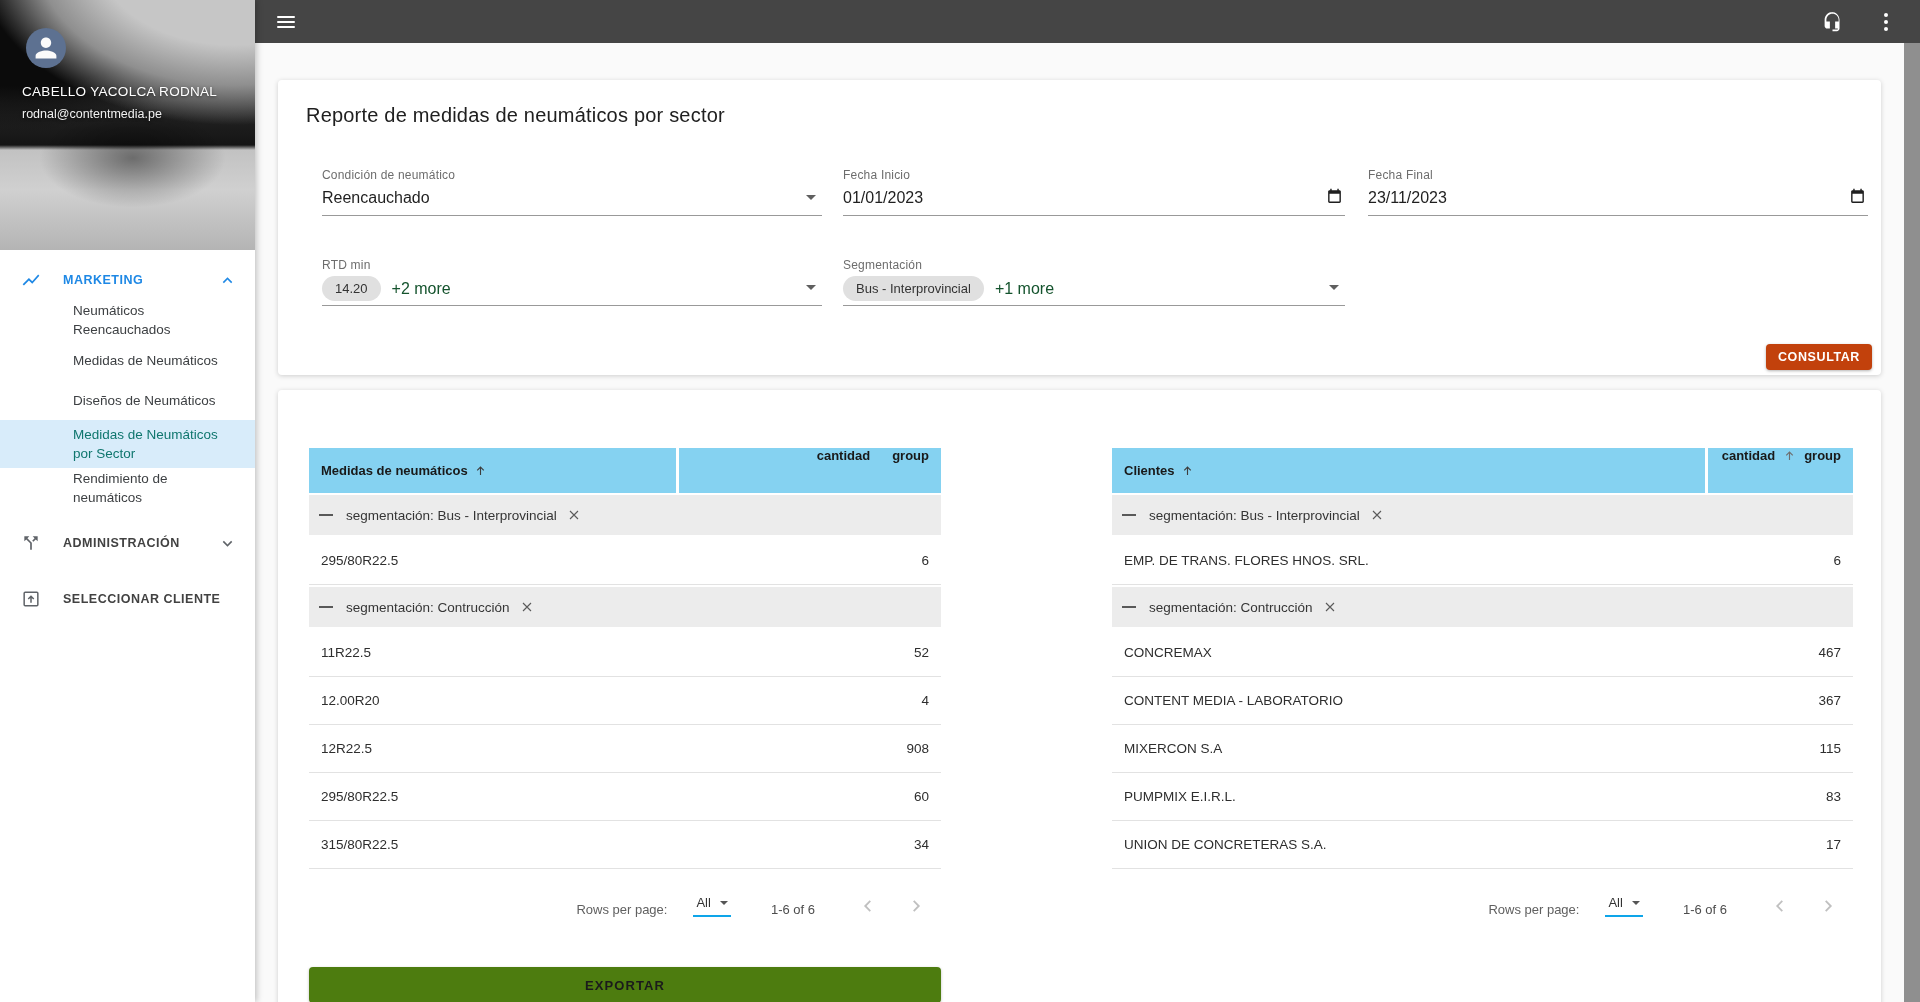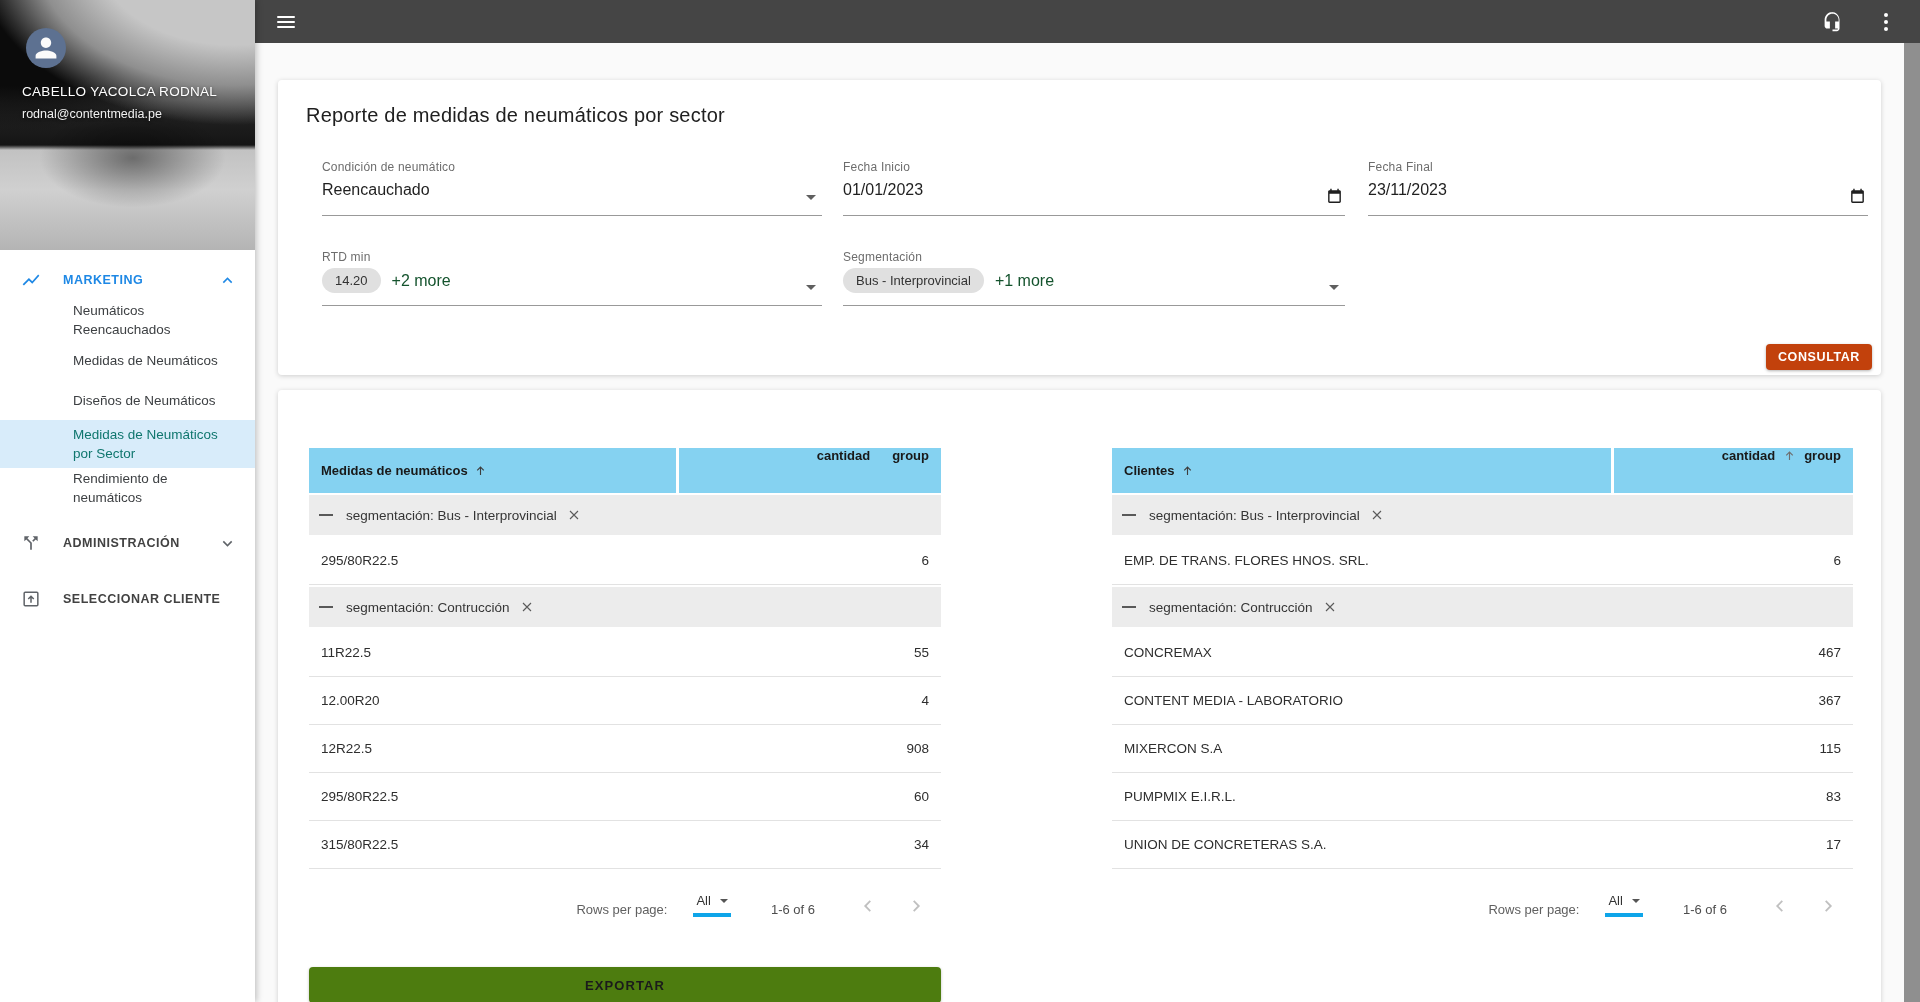--- a/index.html
+++ b/index.html
@@ -52,62 +52,62 @@
   .fcard { position:absolute; left:23px; top:37px; width:1603px; height:295px; background:#fff;
            border-radius:4px; box-shadow:0 1px 5px rgba(0,0,0,.18); }
   .ftitle { position:absolute; left:28px; top:24px; font-size:20px; font-weight:500; color:#202020; letter-spacing:.2px; }
 
   .field { position:absolute; height:56px; border-bottom:1px solid #999; }
   .f1 { left:44px;  top:80px;  width:500px; }
   .f2 { left:565px; top:80px;  width:502px; }
   .f3 { left:1090px;top:80px;  width:500px; }
   .f4 { left:44px;  top:170px; width:500px; }
   .f5 { left:565px; top:170px; width:502px; }
-  .f-label { font-size:12px; color:#6d6d6d; letter-spacing:.2px; }
+  .f-label { font-size:12px; color:#6d6d6d; letter-spacing:.2px;margin-top:8px; }
   .f-value { margin-top:7px; font-size:16px; color:#1f1f1f; }
   .caret { position:absolute; right:6px; bottom:15px; width:0; height:0;
            border-left:5px solid transparent; border-right:5px solid transparent; border-top:5px solid #5f5f5f; cursor:pointer; }
   .cal { position:absolute; right:2px; bottom:10px; width:17px; height:17px; fill:#1f1f1f; cursor:pointer; }
   .chiprow { margin-top:4px; display:flex; align-items:center; gap:11px; }
   .chip { background:#e0e0e0; border-radius:14px; padding:5px 13px; font-size:13px; color:#333; }
   .more { font-size:16px; color:#14532d; }
   .consultar { position:absolute; right:9px; bottom:5px; height:26px; padding:0 12px; background:#c2410c; border:none;
                border-radius:4px; color:#fff; font-weight:700; font-size:12.5px; letter-spacing:.6px;
                font-family:inherit; cursor:pointer; box-shadow:0 1px 3px rgba(0,0,0,.3); }
 
   .tcard { position:absolute; left:23px; top:347px; width:1603px; height:680px; background:#fff;
            border-radius:4px; box-shadow:0 1px 5px rgba(0,0,0,.18); }
   .table { position:absolute; top:58px; }
   .t1 { left:31px;  width:632px; }
   .t2 { left:834px; width:741px; }
 
   .thead { display:flex; height:45px; background:#85d2f1; }
   .th-main { display:flex; align-items:center; padding-left:12px; font-size:13px; font-weight:700; color:#191919; }
-  .t1 .th-main { width:367px; } .t2 .th-main { width:499px;text-align:center; }
+  .t1 .th-main { width:367px; } .t2 .th-main { width:593px;text-align:center; }
   .th-gap { width:3px; background:#fff; }
   .th-side { flex:1; display:flex; align-items:flex-start; justify-content:flex-end; padding-right:12px;
              gap:22px; font-size:13px; font-weight:700; color:#191919; }
   .t2 .th-side { gap:7px; }
   .sort { width:15px; height:15px; stroke:#3d3d3d; fill:none; stroke-width:1.8; margin-left:5px; }
   .sort.dim { stroke:#6e6e6e; margin-left:0; }
 
   .grow { height:44px; background:#ececec; border-top:2px solid #fff; border-bottom:2px solid #fff;
           display:flex; align-items:center; padding-left:10px; }
   .dash { width:14px; height:2px; background:#595959; margin-right:13px; cursor:pointer; }
   .gtext { font-size:13.5px; color:#353535; }
   .gx { width:16px; height:16px; margin-left:9px; stroke:#5a5a5a; stroke-width:1.7; fill:none; cursor:pointer; }
 
   .drow { height:48px; border-bottom:1px solid #e2e2e2; display:flex; align-items:center; font-size:13.5px; color:#2e2e2e; cursor:default; }
   .dname { flex:1; padding-left:12px; }
   .dval { padding-right:12px; }
 
   .pgn { height:40px; margin-top:8px; display:flex; align-items:flex-end; justify-content:flex-end;
          font-size:13px; color:#606060; padding-right:14px; }
   .rpp { margin-right:26px; }
-  .selbox { display:flex; align-items:center; gap:9px; padding:0 3px 5px 3px; border-bottom:4px solid #0ea5e9; color:#333; cursor:pointer; }
+  .selbox { display:flex; align-items:center; gap:9px; padding:0 3px 5px 3px; border-bottom:2px solid #0ea5e9; color:#333; cursor:pointer; }
   .scaret { width:0; height:0; border-left:4.5px solid transparent; border-right:4.5px solid transparent; border-top:4.5px solid #555; }
   .range { margin:0 42px 0 40px; color:#4d4d4d; }
   .pchev { width:22px; height:22px; stroke:#c0c0c0; fill:none; stroke-width:2; }
   .pchev.next { margin-left:26px; }
 
   .export { display:block; margin-top:50px; width:100%; height:36px; background:#4d7c0f; border:none; border-radius:4px;
             font-family:inherit; font-size:13px; font-weight:700; letter-spacing:1.1px; color:#1b1b1b;
             cursor:pointer; box-shadow:0 1px 3px rgba(0,0,0,.25); }
 </style>
 </head>
@@ -257,21 +257,21 @@
       </div>
       <div class="grow">
         <span class="dash"></span>
         <span class="gtext">segmentación: Contrucción</span>
         <svg class="gx" viewBox="0 0 24 24">
             <path d="M6 6l12 12M18 6L6 18"></path>
           </svg>
       </div>
       <div class="drow">
         <span class="dname">11R22.5</span>
-        <span class="dval">55</span>
+        <span class="dval">52</span>
       </div>
       <div class="drow">
         <span class="dname">12.00R20</span>
         <span class="dval">4</span>
       </div>
       <div class="drow">
         <span class="dname">12R22.5</span>
         <span class="dval">908</span>
       </div>
       <div class="drow">

